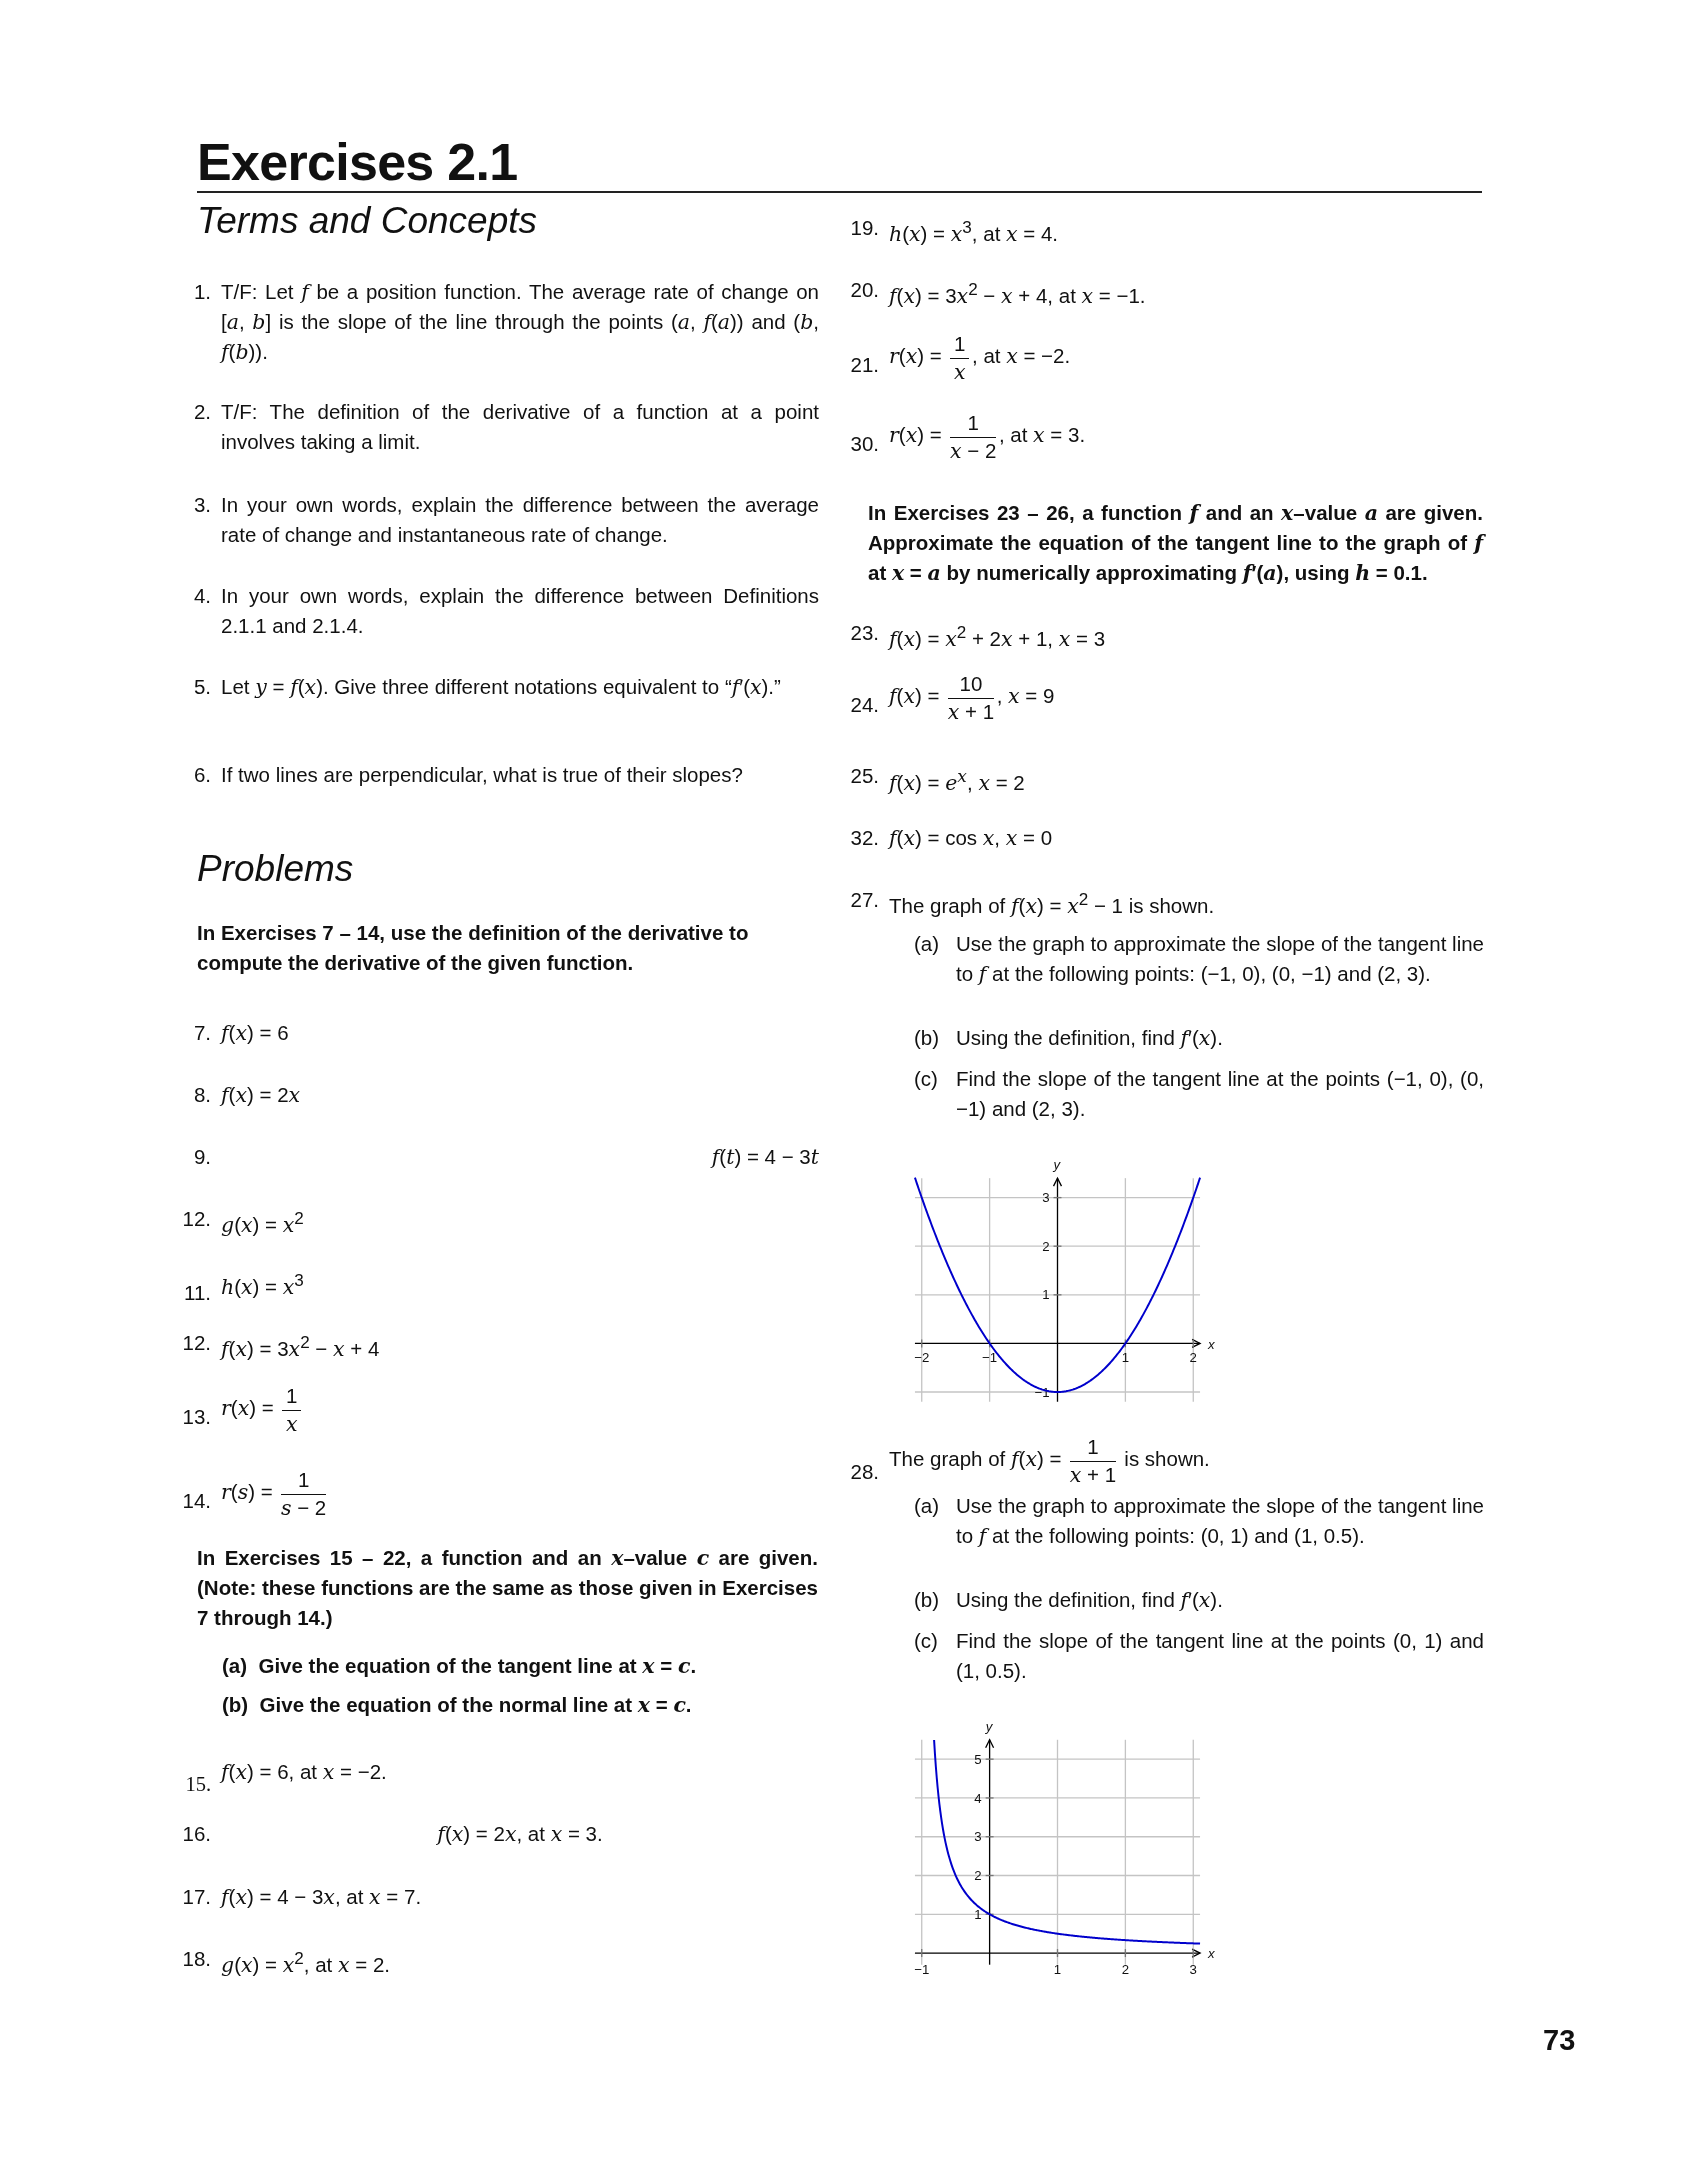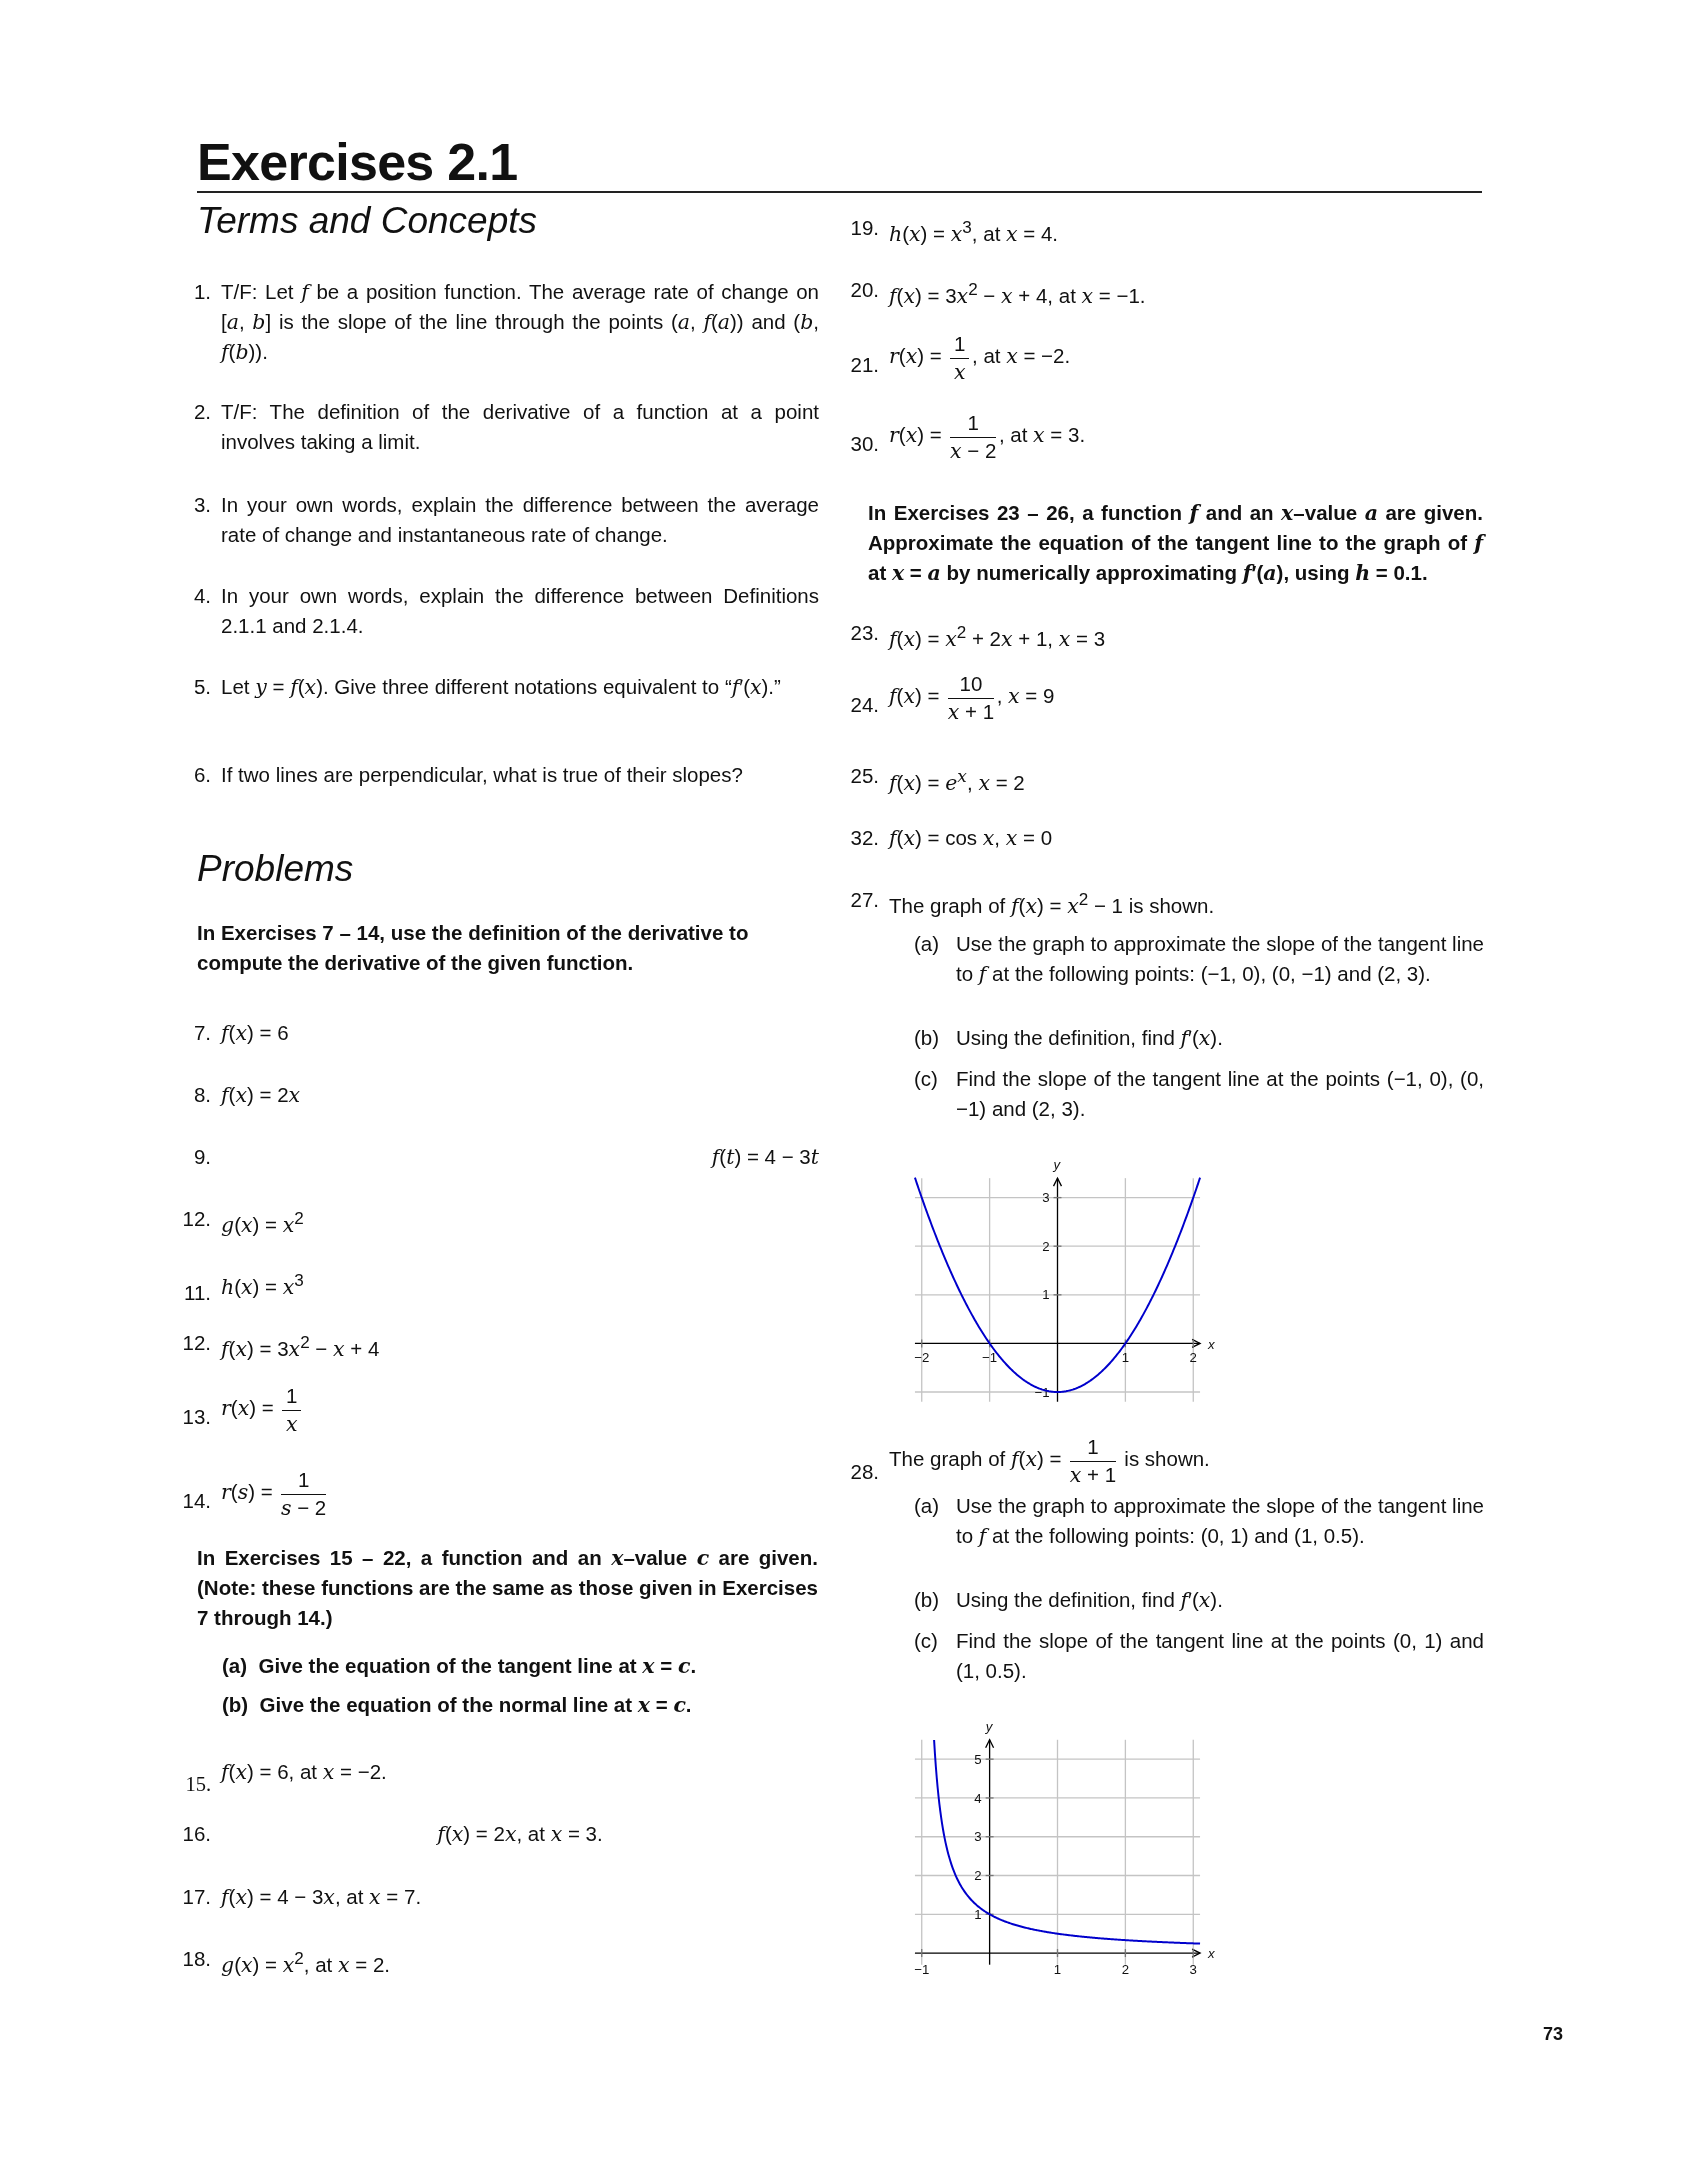--- a/index.html
+++ b/index.html
@@ -13,21 +13,21 @@
   .item { position: absolute; font-size: 20.5px; line-height: 30px; }
   .num { position: absolute; text-align: right; width: 40px; }
   .body { position: absolute; }
   .bold { font-weight: bold; }
   i, .m { font-style: italic; font-family: "DejaVu Serif", "Liberation Serif", serif; }
   .frac { display: inline-block; vertical-align: middle; text-align: center; margin: 0 2.6px; }
   .frac .n { display: block; border-bottom: 1.3px solid #111; padding: 0 4px; line-height: 26.5px; }
   .frac .d { display: block; line-height: 26.5px; }
   .sub { position: absolute; font-size: 20.5px; line-height: 30px; }
   .lbl { position: absolute; width: 40px; }
-  .pagenum { left: 1543px; top: 2024px; font-size: 18px; font-weight: bold; }
+  .pagenum { left: 1543px; top: 2024px; font-size: 29px; font-weight: bold; }
   svg text { font-family: "Liberation Sans", "DejaVu Sans", sans-serif; }
 </style>
 </head>
 <body>
 
 <div class="abs title">Exercises 2.1</div>
 <div class="abs rule"></div>
 
 <div class="abs h2" style="left:197px; top:202px;">Terms and Concepts</div>
 

